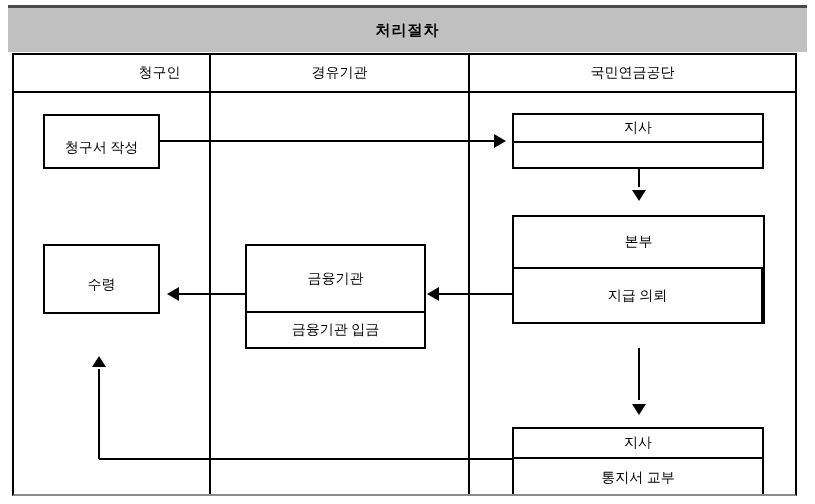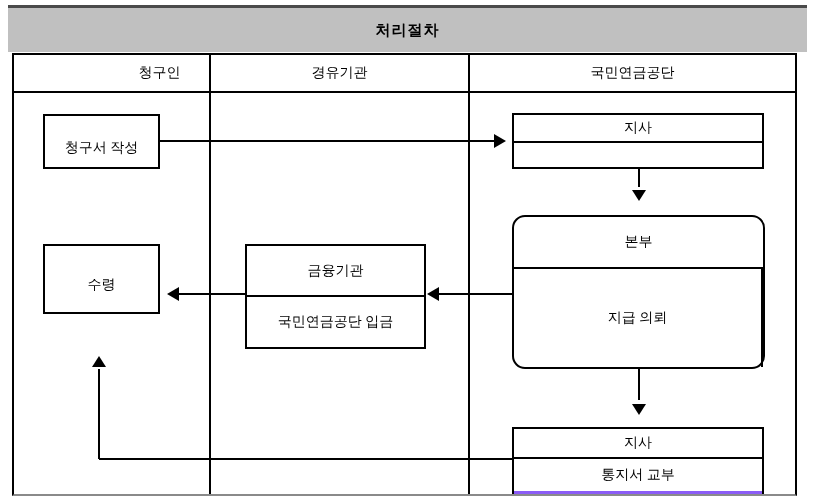--- a/index.html
+++ b/index.html
@@ -56,31 +56,31 @@
     box-sizing:border-box;
   }
   .frow.divided{border-bottom:2px solid #000;}
   .fcols{display:flex;flex:1;}
   .fcell{flex:1;display:flex;align-items:center;justify-content:center;box-sizing:border-box;}
   .fcell.left{border-right:2px solid #000;}
   .single{align-items:center;justify-content:center;display:flex;flex:1;margin-top:12px;}
   
   .box-write{left:29px;top:59px;width:117px;height:55px;}
   .box-branch-receive{left:498px;top:58px;width:252px;height:56px;}
-  .box-hq{left:498px;top:160px;width:253px;height:154px;border-radius:13px;}
+  .box-hq{left:498px;top:160px;width:253px;height:109px;}
   .box-bank{left:231px;top:189px;width:181px;height:105px;}
   .box-receive{left:29px;top:189px;width:117px;height:70px;}
   .box-branch-notice{left:498px;top:372px;width:252px;height:75px;}
   .box-branch-receive .frow.divided{height:28px;}
   .box-branch-receive .frow.rest{flex:1;}
   .box-hq .frow.divided{height:52px;}
-  .box-bank .frow.divided{height:51px;}
+  .box-bank .frow.divided{height:67px;}
   .box-bank .frow.rest{flex:1;}
   .box-branch-notice .frow.r1{height:30px;border-bottom:2px solid #000;}
-  .box-branch-notice .frow.r2{height:40px;border-bottom:8px solid #8b5cf6;}
+  .box-branch-notice .frow.r2{height:40px;border-bottom:2px solid #8b5cf6;}
   
   .line-a{left:146px;top:85px;width:334px;}
   .line-b{left:624px;top:114px;height:18px;}
   .line-c{left:425px;top:238px;width:73px;}
   .line-d{left:165px;top:238px;width:66px;}
   .line-e{left:624px;top:293px;height:52px;}
   .line-f{left:85px;top:403px;width:413px;}
   .line-g{left:84px;top:314px;height:90px;}
   
   .arr{position:absolute;width:0;height:0;}
@@ -143,21 +143,21 @@
 
     <div class="fbox box-hq">
       <div class="frow divided">본부</div>
       <div class="fcols">
         <div class="fcell left">지급 의뢰</div>
       </div>
     </div>
 
     <div class="fbox box-bank">
       <div class="frow divided">금융기관</div>
-      <div class="frow rest">국민연금공단 입금</div>
+      <div class="frow rest">금융기관 입금</div>
     </div>
 
     <div class="fbox box-receive">
       <div class="single">수령</div>
     </div>
 
     <div class="fbox box-branch-notice">
       <div class="frow r1">지사</div>
       <div class="frow r2">통지서 교부</div>
     </div>

